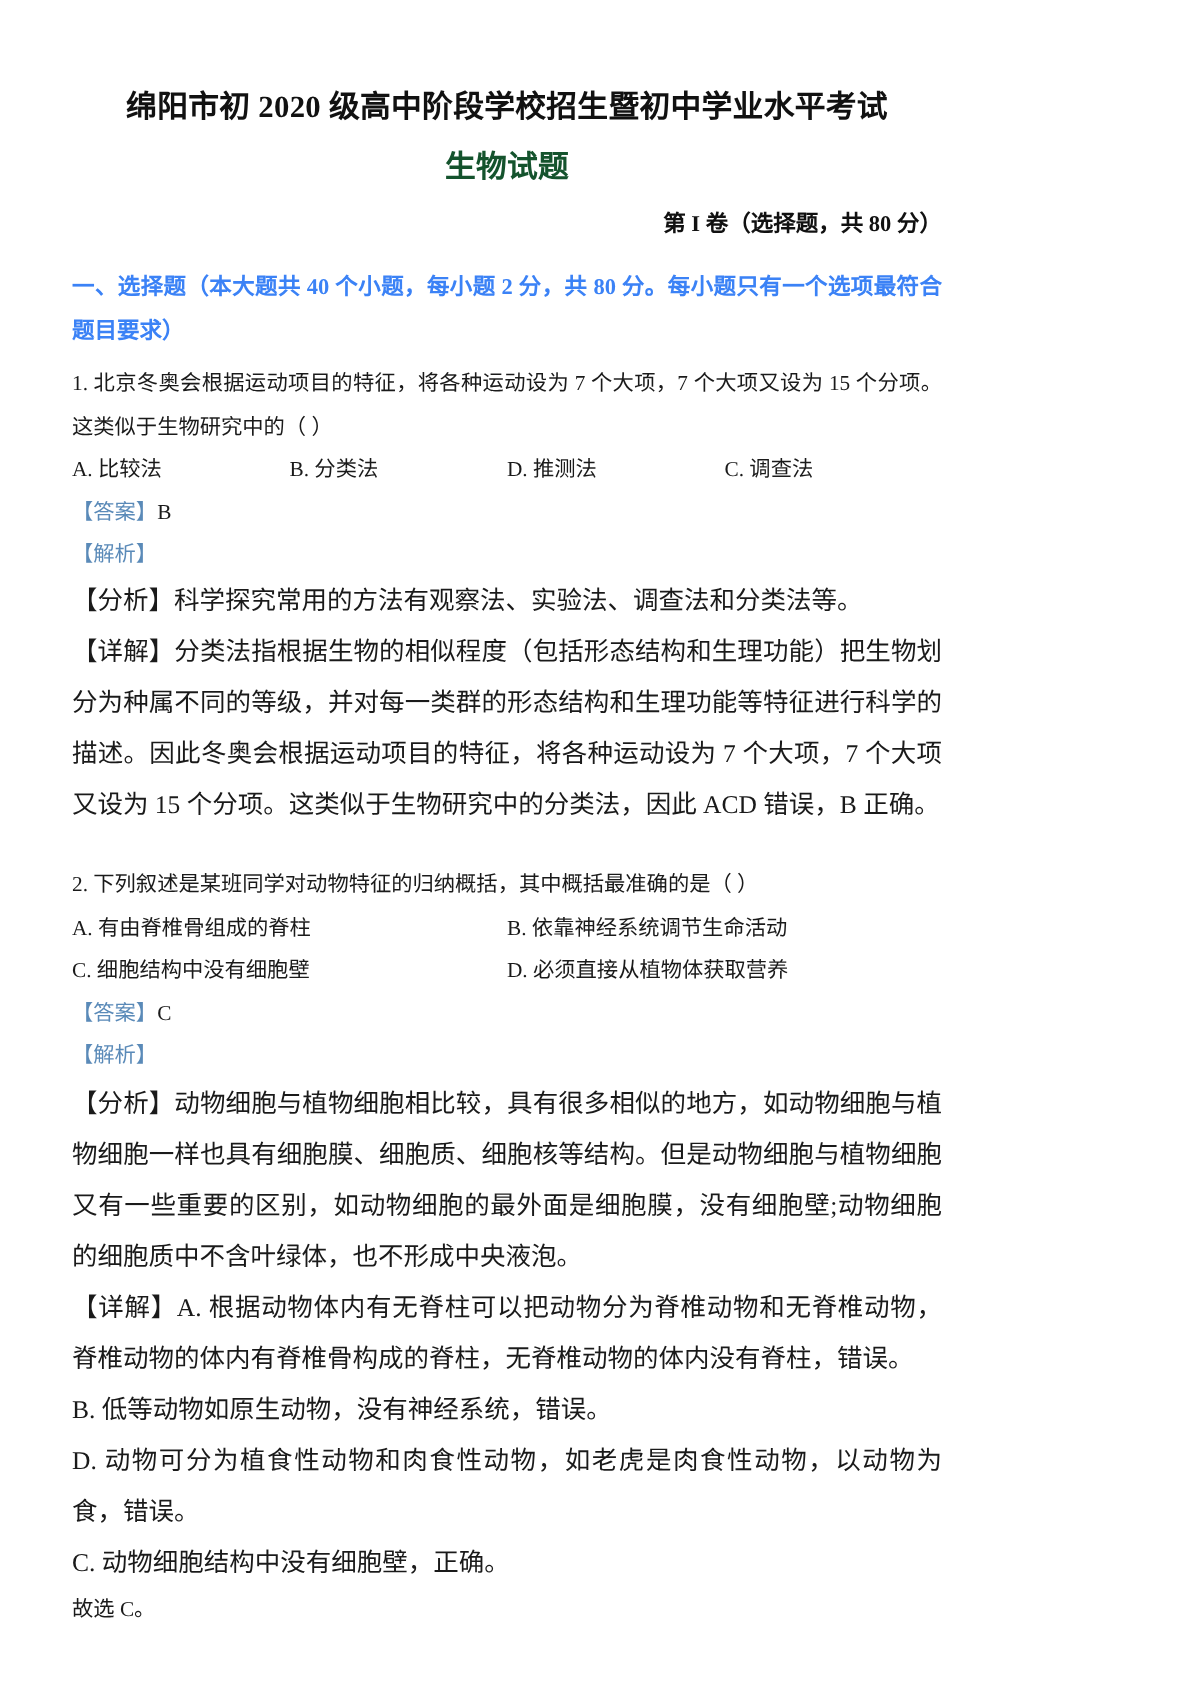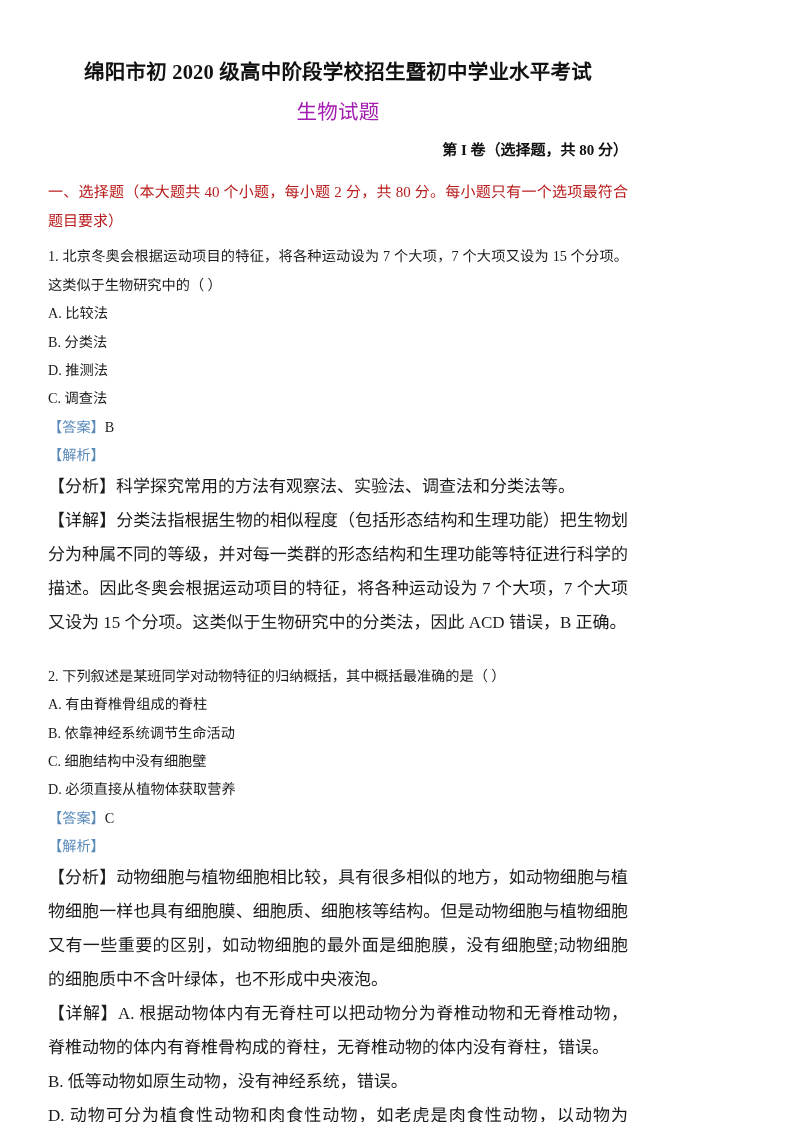--- a/index.html
+++ b/index.html
@@ -31,64 +31,63 @@
     font-size: 20.5px;
     font-weight: 700;
     text-align: center;
     line-height: 1.45;
     letter-spacing: 0.2px;
     margin: 0 0 10px 0;
     color: #111;
   }
   .doc-subtitle {
     font-size: 20.5px;
-    font-weight: 400;
+    font-weight: 700;
     text-align: center;
     line-height: 1.45;
     letter-spacing: 0.2px;
     margin: 0 0 12px 0;
-    color: #a21caf;
+    color: #14532d;
   }
   .paper-part {
     font-size: 15px;
     font-weight: 700;
     text-align: right;
     line-height: 1.5;
     margin: 0 0 16px 0;
     color: #111;
   }
 
   .section-heading {
     font-size: 15px;
-    font-weight: 400;
+    font-weight: 700;
     line-height: 1.95;
     margin: 0 0 6px 0;
     text-align: justify;
     text-justify: inter-ideograph;
-    color: #b91c1c;
+    color: #3b82f6;
   }
 
   
   .question-block {
     margin: 0 0 4px 0;
   }
   .q-stem {
     font-size: 14.2px;
     line-height: 2.0;
     margin: 0;
     text-align: justify;
     text-justify: inter-ideograph;
   }
 
   .options-row {
     display: flex;
     font-size: 14.2px;
     line-height: 2.0;
     margin: 0;
-    flex-direction: column;
   }
   .options-row.cols4 .opt { flex: 0 0 25%; }
   .options-row.cols2 .opt { flex: 0 0 50%; }
   .opt {
     white-space: nowrap;
   }
   .opt .opt-key {
     font-family: "Liberation Serif", "DejaVu Serif", serif;
   }
 

